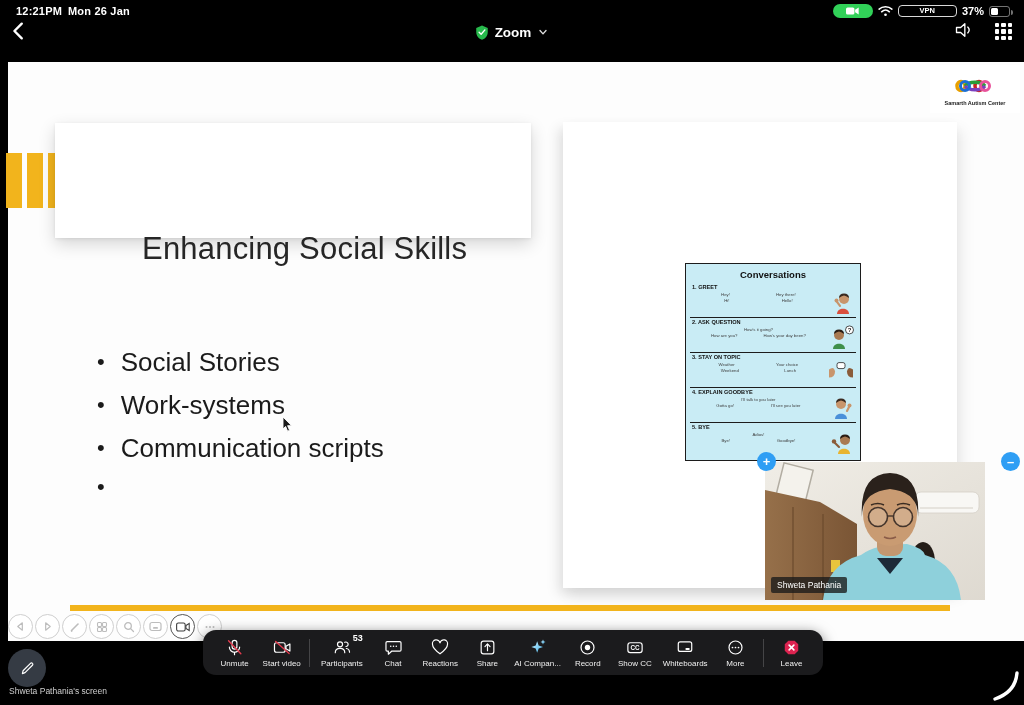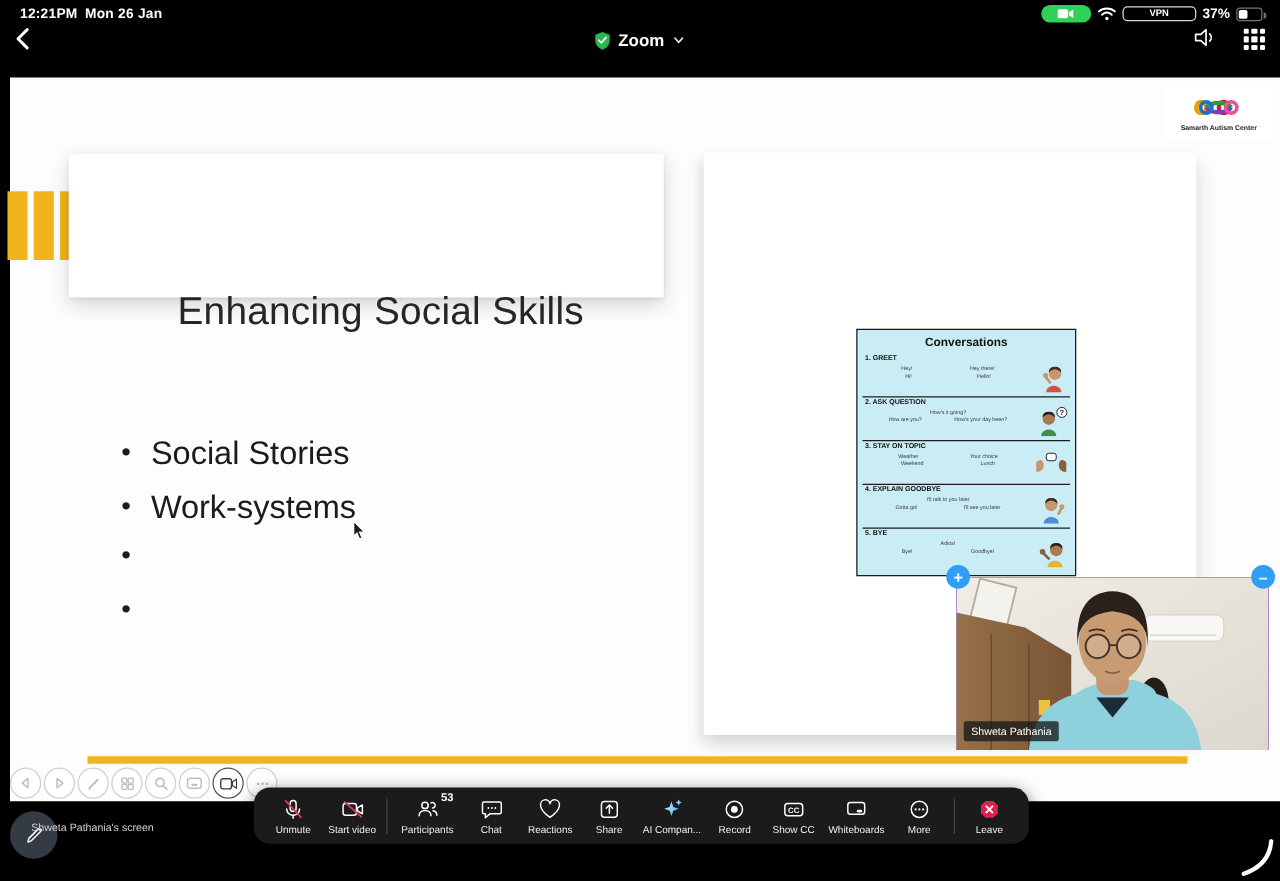--- a/index.html
+++ b/index.html
@@ -49,21 +49,21 @@
   .cv-section + .cv-section { border-top:1.6px solid #1c1c1c; }
   .cv-heading { font-size:5.6px; font-weight:700; color:#111; }
   .cv-row { display:flex; justify-content:space-around; font-size:4.3px; color:#3c3c3c; padding:1.5px 6px 0 6px; width:82%; }
   .cv-ill { position:absolute; right:2px; top:50%; transform:translateY(-42%); }
 
   
   .plus-btn, .minus-btn { position:absolute; width:19px; height:19px; border-radius:50%; background:#2f9ef4; color:#fff;
               display:flex; align-items:center; justify-content:center; font-size:13px; font-weight:700; z-index:6; line-height:1; }
   .plus-btn { left:757px; top:452px; }
   .minus-btn { left:1001px; top:452px; }
-  .video-tile { position:absolute; left:765px; top:462px; width:250px; height:138px; overflow:hidden; background:#4c1d95; z-index:5; }
+  .video-tile { position:absolute; left:765px; top:462px; width:220px; height:138px; overflow:hidden; background:#15803d; z-index:5; }
   .name-badge { position:absolute; left:6px; bottom:7px; background:rgba(25,25,25,.78); color:#fff; font-size:8.5px; padding:3px 6px; border-radius:2px; }
 
   
   .yellow-rule { position:absolute; left:70px; top:605px; width:880px; height:6px; background:#f2b41c; z-index:4; }
 
   
   .anno-strip { position:absolute; left:8px; top:614px; height:27px; display:flex; gap:2px; z-index:5; }
   .anno-btn { width:25px; height:25px; border-radius:50%; border:1.4px solid #cfcfcf; background:#fff; display:flex; align-items:center; justify-content:center; }
   .anno-btn.active { border-color:#555; }
 
@@ -72,21 +72,21 @@
              box-shadow:0 4px 14px rgba(0,0,0,.6); display:flex; align-items:center; padding:0 8px; z-index:10; }
   .tb-item { display:flex; flex-direction:column; align-items:center; justify-content:center; gap:2px; width:49.5px; height:100%; }
   .tb-item .lbl { font-size:8px; color:#f0f0f0; white-space:nowrap; }
   .tb-divider { width:1px; height:28px; background:#454547; margin:0 4px; }
   .icon-wrap { position:relative; height:20px; display:flex; align-items:center; }
   .pcount { position:absolute; top:-4px; right:-11px; color:#fff; font-size:9px; font-weight:600; }
 
   
   .pencil-fab { position:absolute; left:8px; top:649px; width:38px; height:38px; border-radius:50%; background:#353b44;
                 display:flex; align-items:center; justify-content:center; z-index:10; }
-  .share-label { position:absolute; left:9px; top:657px; color:#cfcfcf; font-size:8.5px; z-index:10;margin-left:16px; }
+  .share-label { position:absolute; left:9px; top:686px; color:#cfcfcf; font-size:8.5px; z-index:10; }
   .corner-arc { position:absolute; right:4px; bottom:3px; z-index:10; }
 
   .cursor { position:absolute; left:282px; top:417px; z-index:8; }
 </style>
 </head>
 <body>
 
 <div class="screen">
 
   <span class="sb-text time">12:21PM</span>
@@ -160,20 +160,21 @@
       <li>
           <span class="dot">•</span>
           <span>Social Stories</span>
         </li>
       <li>
           <span class="dot">•</span>
           <span>Work-systems</span>
         </li>
       <li>
           <span class="dot">•</span>
+          <span>Communication scripts</span>
         </li>
       <li>
           <span class="dot">•</span>
         </li>
     </ul>
 
     <div class="logo-box">
       <svg width="44" height="26" viewBox="0 0 88 52">
         <path d="M24 26 C24 14 8 14 8 26 C8 38 24 38 24 26" fill="none" stroke="#e8a000" stroke-width="7"></path>
         <path d="M24 26 C24 14 40 14 40 26 C40 38 24 38 24 26" fill="none" stroke="#c92525" stroke-width="7" transform="translate(20,0)"></path>

